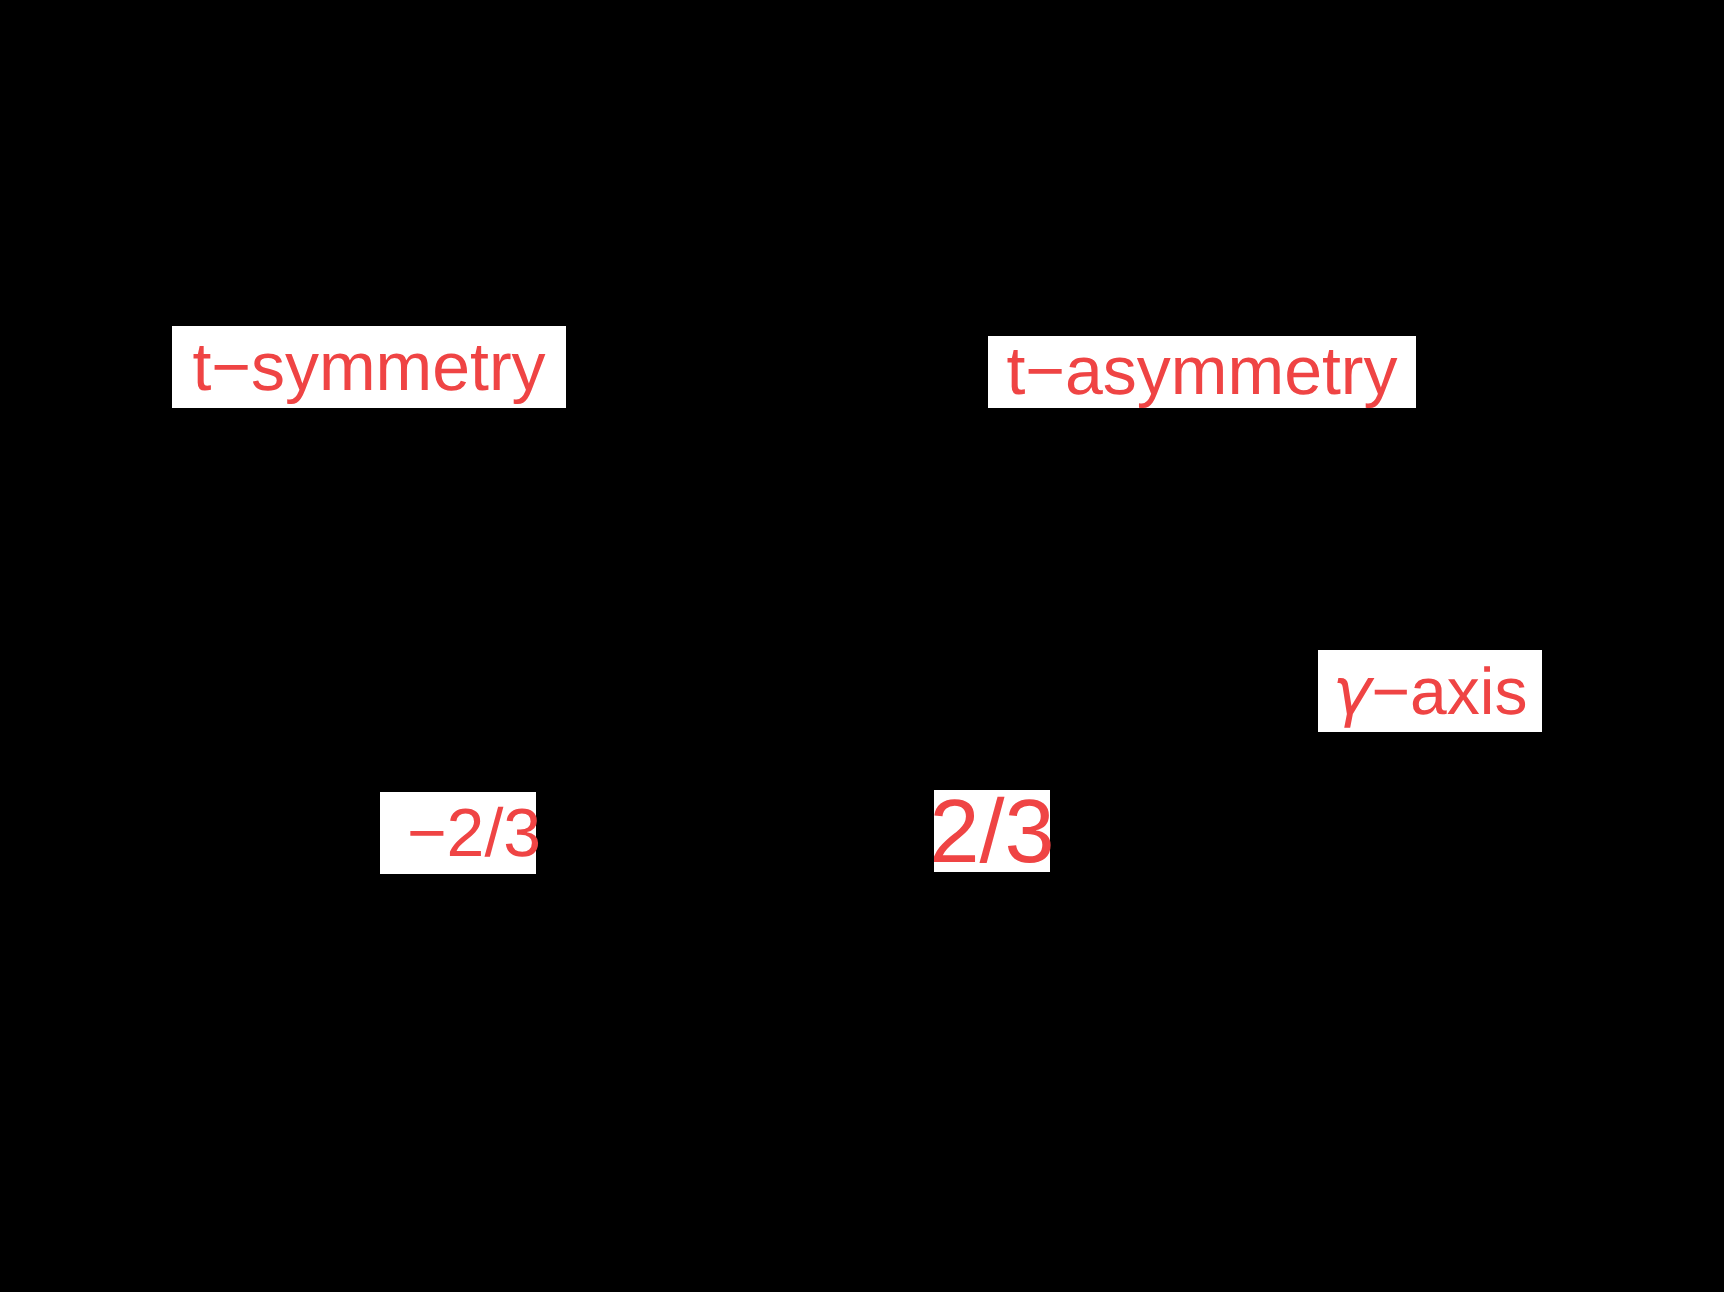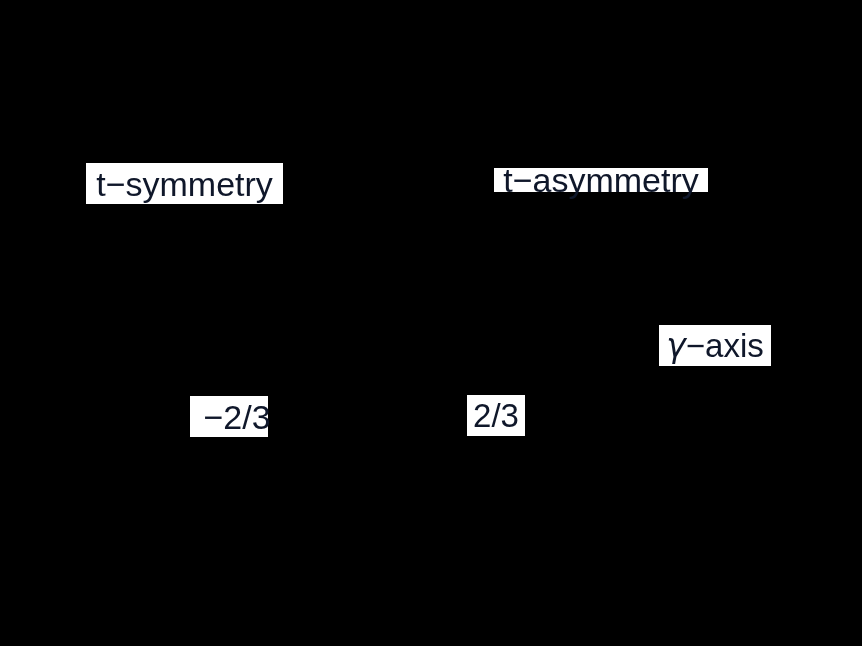--- a/index.html
+++ b/index.html
@@ -12,41 +12,41 @@
   #figure {
     position: relative;
     width: 862px;
     height: 646px;
     background: #000000;
     overflow: hidden;
   }
   .label-box {
     position: absolute;
     background: #ffffff;
-    color: #0f172a;
+    color: #ef4444;
     font-family: "Liberation Sans", sans-serif;
     line-height: 1;
     white-space: nowrap;
     display: flex;
     align-items: center;
     justify-content: center;
     box-sizing: border-box;
   }
   .lbl-t-symmetry {
     left: 86px;
     top: 163px;
     width: 197px;
     height: 41px;
     font-size: 34px;
   }
   .lbl-t-asymmetry {
     left: 494px;
     top: 168px;
     width: 214px;
-    height: 24px;
+    height: 36px;
     font-size: 34px;
   }
   .lbl-gamma-axis {
     left: 659px;
     top: 325px;
     width: 112px;
     height: 41px;
     font-size: 33px;
   }
   .lbl-gamma-axis .greek {
@@ -60,21 +60,21 @@
     width: 78px;
     height: 41px;
     font-size: 34px;
     padding-left: 16px;
   }
   .lbl-pos-two-thirds {
     left: 467px;
     top: 395px;
     width: 58px;
     height: 41px;
-    font-size: 33px;
+    font-size: 45px;
   }
 </style>
 </head>
 <body>
 
 <div id="figure">
 
   <div class="label-box lbl-t-symmetry">
     <span>t−symmetry</span>
   </div>

